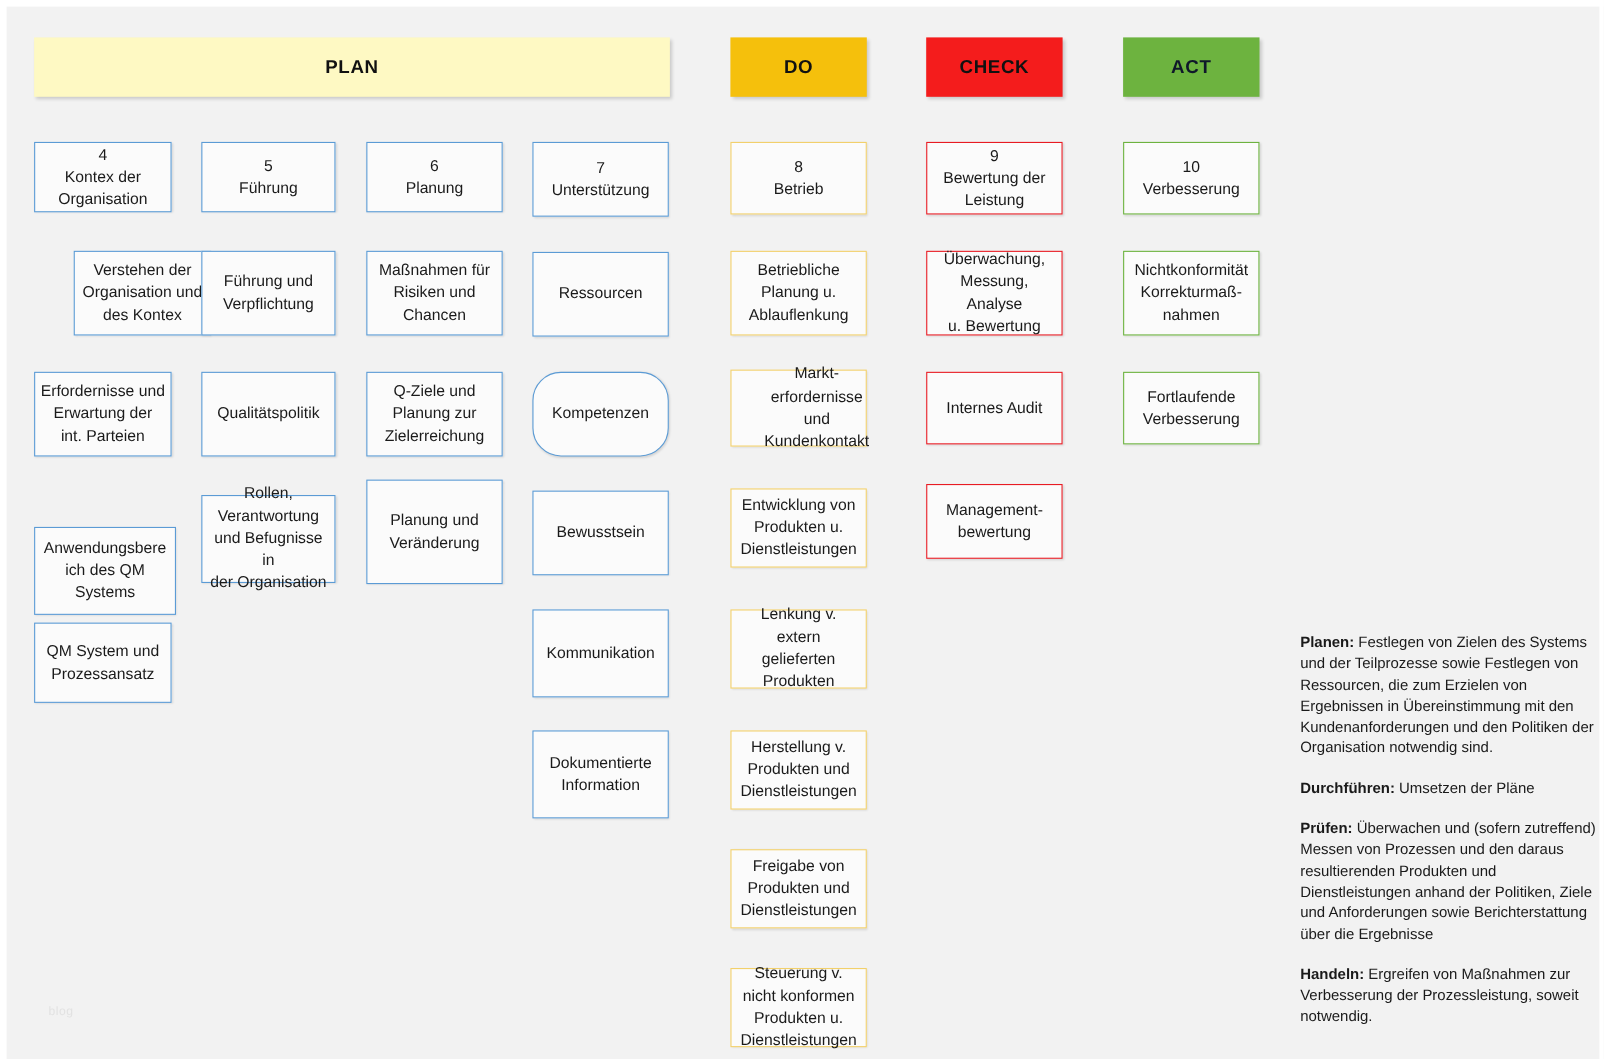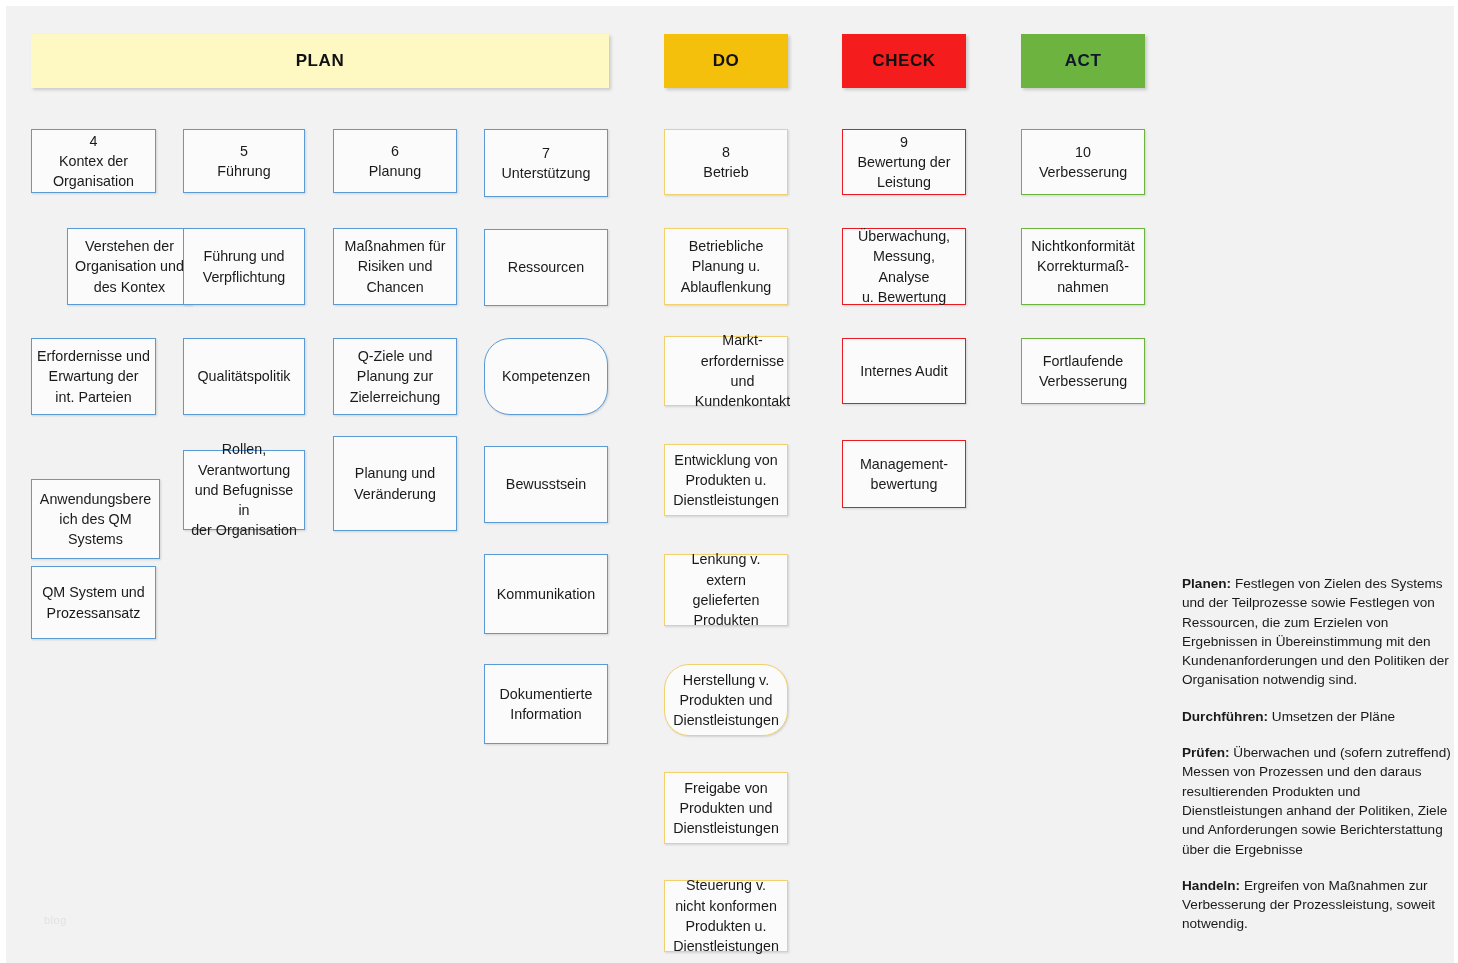--- a/index.html
+++ b/index.html
@@ -161,21 +161,21 @@
       <div class="node check" style="left: 836px; top: 434px; width: 124px; height: 68px;">Management-
 bewertung</div>
       <div class="node plan" style="left: 25px; top: 560px; width: 125px; height: 73px;">QM System und
 Prozessansatz</div>
       <div class="node plan" style="left: 478px; top: 548px; width: 124px; height: 80px;">Kommunikation</div>
       <div class="node do" style="left: 658px; top: 548px; width: 124px; height: 72px;">Lenkung v. extern
 gelieferten
 Produkten</div>
       <div class="node plan" style="left: 478px; top: 658px; width: 124px; height: 80px;">Dokumentierte
 Information</div>
-      <div class="node do" style="left: 658px; top: 658px; width: 124px; height: 72px; border-radius: 25px;">Herstellung v.
+      <div class="node do" style="left: 658px; top: 658px; width: 124px; height: 72px;">Herstellung v.
 Produkten und
 Dienstleistungen</div>
       <div class="node do" style="left: 658px; top: 766px; width: 124px; height: 72px;">Freigabe von
 Produkten und
 Dienstleistungen</div>
       <div class="node do" style="left: 658px; top: 874px; width: 124px; height: 72px;">Steuerung v.
 nicht konformen
 Produkten u.
 Dienstleistungen</div>
     </div>

